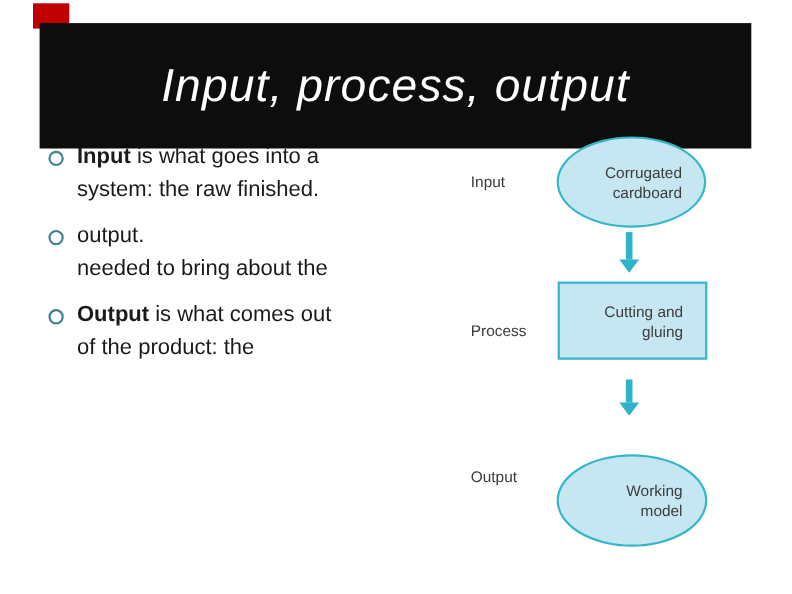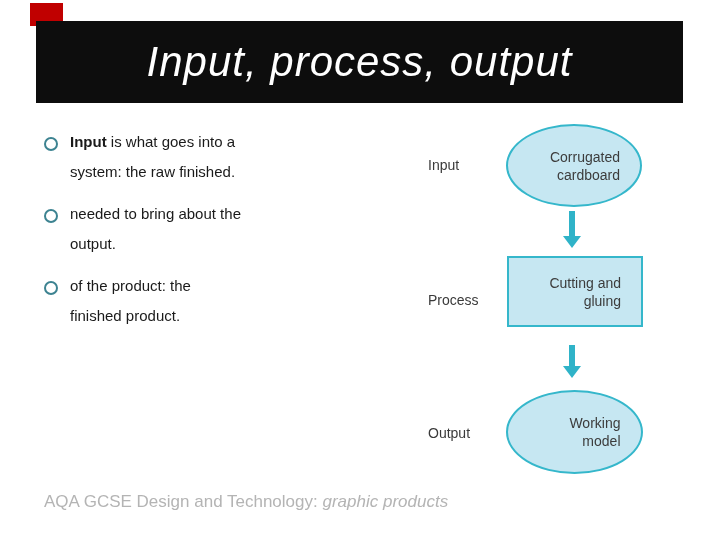--- a/index.html
+++ b/index.html
@@ -9,38 +9,38 @@
     background:var(--slide_bg,#fff);
     position:relative;overflow:hidden;
   }
   .slide{position:absolute;left:0;top:0;width:720px;height:540px;background:var(--slide_bg,#fff);}
 
   
   .red-accent{position:absolute;left:30px;top:3px;width:33px;height:23px;background:var(--accent_red,#c00000);}
 
   
   .title-bar{
-    position:absolute;left:36px;top:21px;width:647px;height:82px;
+    position:absolute;left:36px;top:21px;width:647px;height:114px;
     background:var(--bar_bg,#0d0d0d);
     display:flex;align-items:center;justify-content:center;
   }
   .title-bar h1{
     margin:0;font-size:42px;font-weight:normal;font-style:italic;
     color:var(--title_text,#fff);letter-spacing:1px;
   }
 
   
   .bullets{position:absolute;left:36px;top:127px;width:330px;margin:0;padding:0;list-style:none;}
   .bullet-item{position:relative;padding-left:34px;margin-bottom:12px;}
   .ring{
     position:absolute;left:8px;top:10px;width:10px;height:10px;
     border:2px solid var(--bullet_ring,#3d8391);border-radius:50%;
     background:transparent;
   }
-  .bullet-text{margin:0;font-size:15px;line-height:30px;color:var(--body_text,#1a1a1a);}
+  .bullet-text{margin:0;font-size:20px;line-height:30px;color:var(--body_text,#1a1a1a);}
   .bullet-text .bline{display:block;}
   .bullet-text strong{font-weight:bold;}
 
   
   .dlabel{position:absolute;font-size:14px;color:var(--label_text,#3a3a3a);}
   .dlabel-input{left:428px;top:157px;}
   .dlabel-process{left:428px;top:292px;}
   .dlabel-output{left:428px;top:425px;}
 
   
@@ -49,21 +49,21 @@
     background:var(--shape_fill,#c6e7f2);
     border:2px solid var(--shape_border,#35b7cb);
     display:flex;align-items:center;justify-content:center;
     font-size:14px;line-height:18px;color:#3c3c3c;text-align:right;
     box-sizing:border-box;
   }
   .shape .stext{max-width:92px;}
   .shape-ellipse{border-radius:50%;}
   .shape-e1{left:506px;top:124px;width:136px;height:83px;}
   .shape-rect{left:507px;top:256px;width:136px;height:71px;}
-  .shape-e2{left:506px;top:390px;width:137px;height:84px;}
+  .shape-e2{left:506px;top:413px;width:137px;height:84px;}
 
   
   .arrow{position:absolute;width:18px;display:flex;flex-direction:column;align-items:center;}
   .arrow .stem{width:6px;flex:1;background:var(--arrow_teal,#2fb3c8);}
   .arrow .head{
     width:0;height:0;
     border-left:9px solid transparent;border-right:9px solid transparent;
     border-top:12px solid var(--arrow_teal,#2fb3c8);
   }
   .arrow-1{left:563px;top:211px;height:37px;}
@@ -92,29 +92,29 @@
       <span class="ring"></span>
       <p class="bullet-text">
         <span class="bline"><strong>Input</strong> <span>is what goes into a</span></span>
         <span class="bline">system: the raw finished.</span>
         <span class="bline"></span>
       </p>
     </li>
     <li class="bullet-item">
       <span class="ring"></span>
       <p class="bullet-text">
+        <span class="bline">output.</span>
         <span class="bline">needed to bring about the</span>
-        <span class="bline">output.</span>
       </p>
     </li>
     <li class="bullet-item">
       <span class="ring"></span>
       <p class="bullet-text">
+        <span class="bline"><strong>Output</strong> <span>is what comes out</span></span>
         <span class="bline">of the product: the</span>
-        <span class="bline">finished product.</span>
       </p>
     </li>
   </ul>
 
   <span class="dlabel dlabel-input">Input</span>
   <span class="dlabel dlabel-process">Process</span>
   <span class="dlabel dlabel-output">Output</span>
 
   <div class="shape shape-ellipse shape-e1">
     <span class="stext">Corrugated cardboard</span>
@@ -131,17 +131,14 @@
 
   <div class="arrow arrow-2">
     <span class="stem"></span>
     <span class="head"></span>
   </div>
 
   <div class="shape shape-ellipse shape-e2">
     <span class="stext">Working model</span>
   </div>
 
-  <p class="footer">
-    <span>AQA GCSE Design and Technology: </span><span class="it">graphic products</span>
-  </p>
 
 </div>
 
 </body></html>

